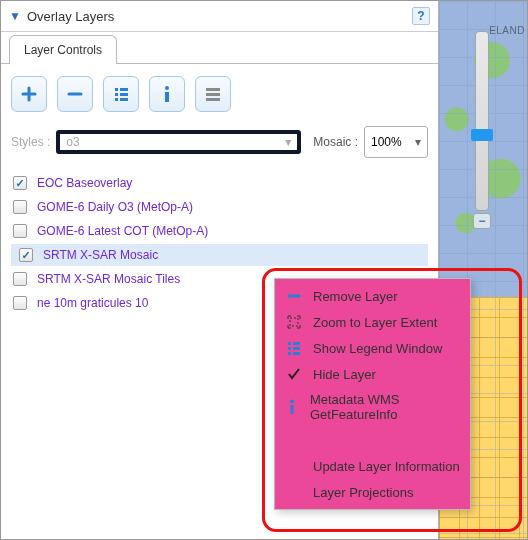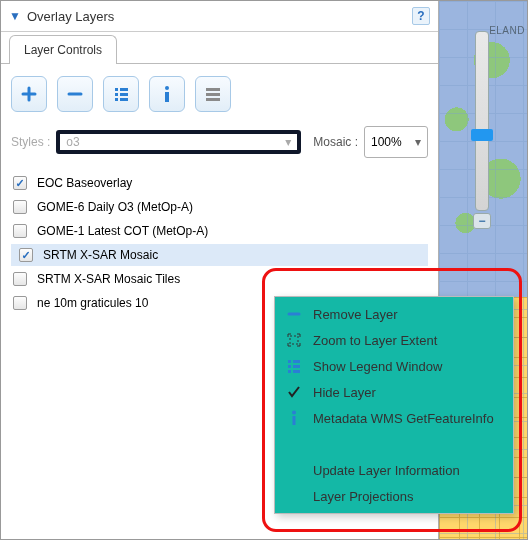--- a/index.html
+++ b/index.html
@@ -183,21 +183,21 @@
     justify-content: center;
     cursor: pointer;
   }
   .chk.checked::after {
     content: "✓";
     color: #2a6fbf;
     font-size: 11px;
     font-weight: bold;
   }
   .layer-label {
-    color: #000000;
+    color: #6d28d9;
   }
   
   .map {
     width: 88px;
     height: 100%;
     background: linear-gradient(180deg,#9bb5df 0%, #9bb5df 55%, #ffd76b 55%, #ffd76b 100%);
     position: relative;
     overflow: hidden;
   }
   .map .land {
@@ -264,24 +264,24 @@
   .eland {
     position: absolute;
     top: 24px; right: 2px;
     color: #567; font-size: 10px;
     letter-spacing: .5px;
     font-family: Verdana, sans-serif;
   }
   
   .context-menu {
     position: absolute;
-    top: 296px;
+    top: 278px;
     left: 274px;
-    width: 240px;
-    background: #14b8a6;
+    width: 197px;
+    background: #ec4899;
     border: 1px solid #bbb;
     box-shadow: 3px 3px 8px rgba(0,0,0,.2);
     padding: 4px 0;
   }
   .cm-item {
     display: flex;
     align-items: center;
     padding: 5px 10px;
     cursor: pointer;
     font-size: 13px;
@@ -387,21 +387,21 @@
         <div class="layer-item">
           <span class="chk checked"></span>
           <span class="layer-label">EOC Baseoverlay</span>
         </div>
         <div class="layer-item">
           <span class="chk"></span>
           <span class="layer-label">GOME-6 Daily O3 (MetOp-A)</span>
         </div>
         <div class="layer-item">
           <span class="chk"></span>
-          <span class="layer-label">GOME-1 Latest COT (MetOp-A)</span>
+          <span class="layer-label">GOME-6 Latest COT (MetOp-A)</span>
         </div>
         <div class="layer-item selected">
           <span class="chk checked"></span>
           <span class="layer-label">SRTM X-SAR Mosaic</span>
         </div>
         <div class="layer-item">
           <span class="chk"></span>
           <span class="layer-label">SRTM X-SAR Mosaic Tiles</span>
         </div>
         <div class="layer-item">

